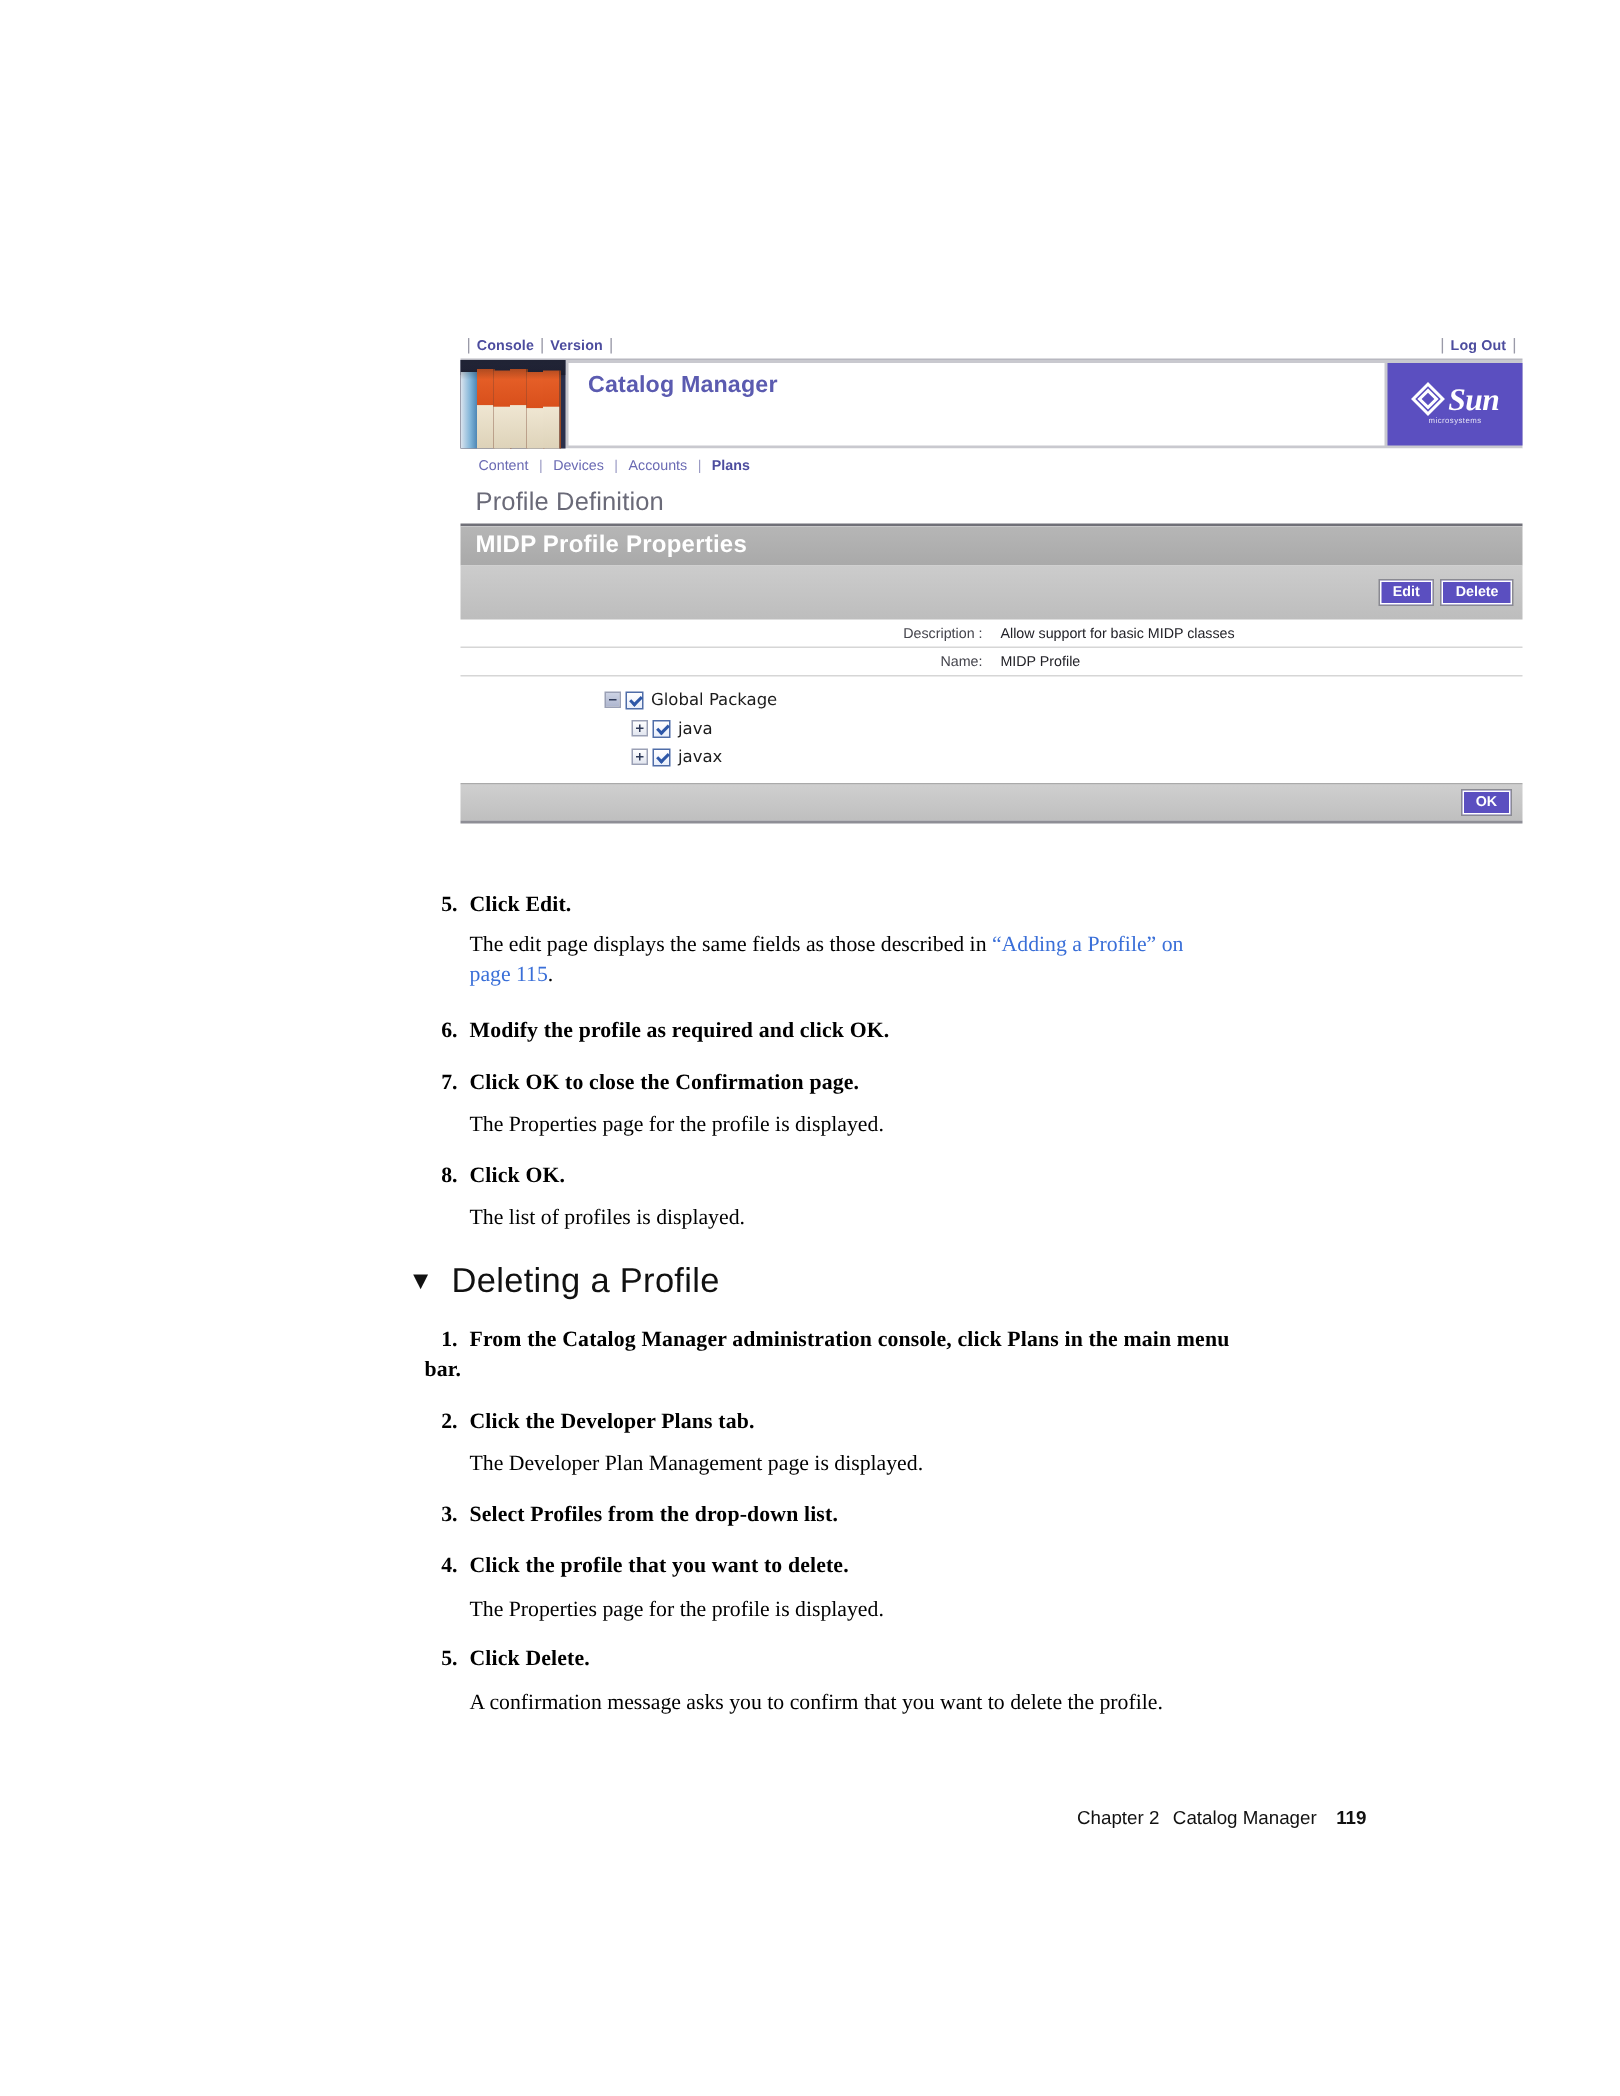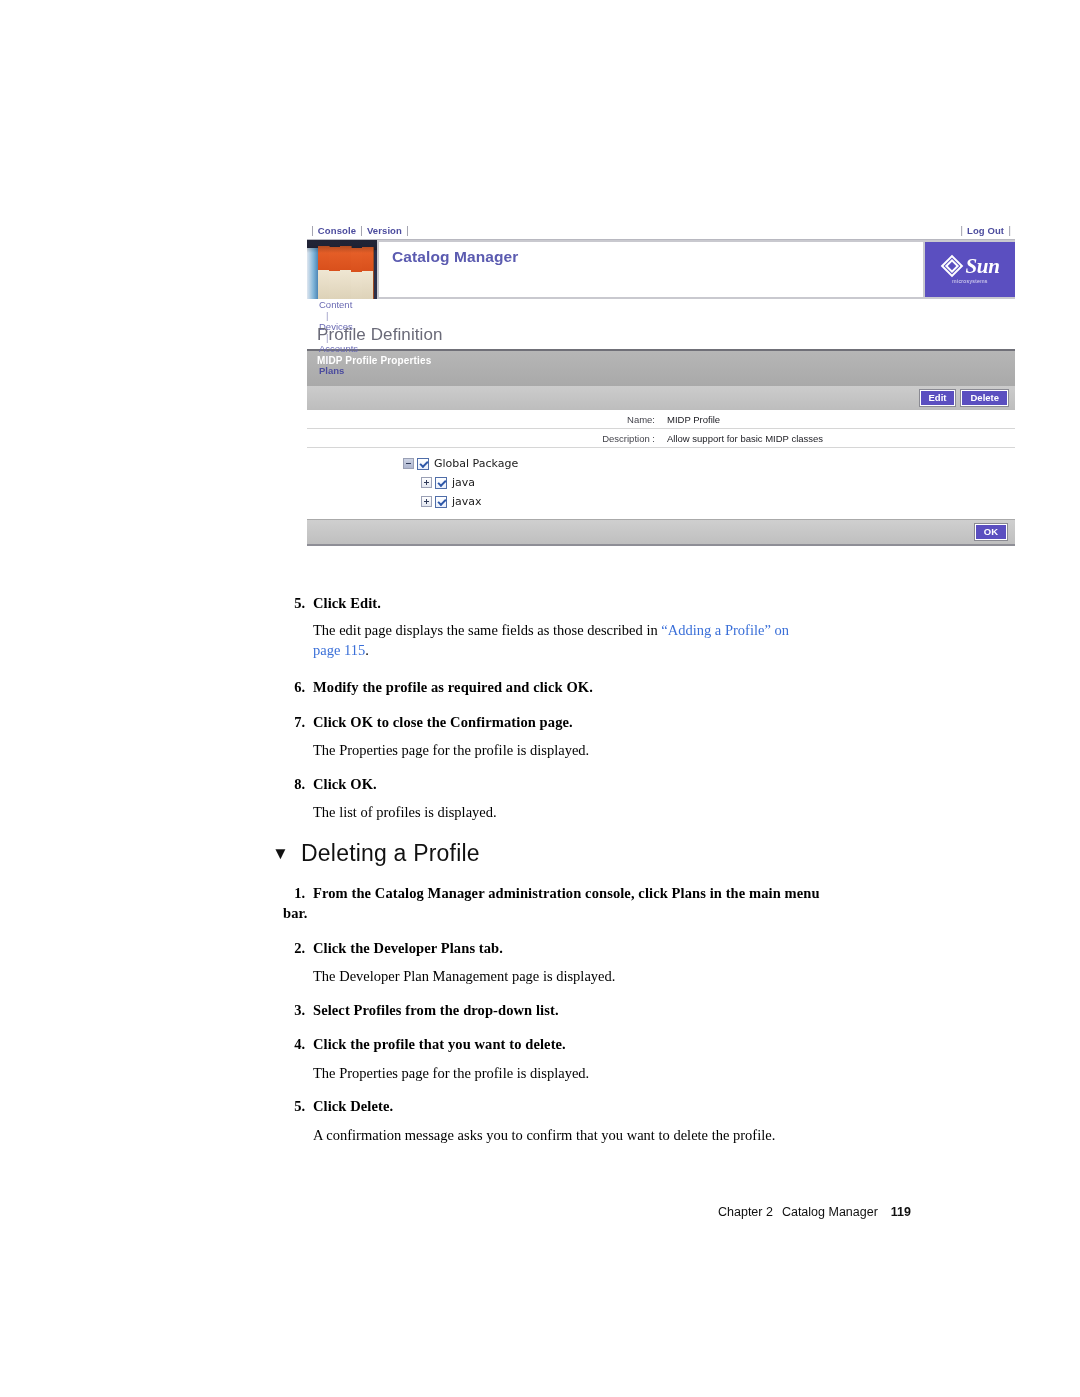--- a/index.html
+++ b/index.html
@@ -149,53 +149,52 @@
     font-size: 5.2px;
     letter-spacing: .3px;
     text-align: center;
     margin-top: 1px;
   }
 
   
   .mod-tabs {
     height: 22px;
     display: flex;
-    align-items: flex-start;
+    align-items: center;
     padding-left: 12px;
     font-size: 9.5px;
     background: #ffffff;
-    flex-direction: column;
   }
   .mod-tab { color: #6a6ab3; white-space: nowrap; }
   .mod-tab.active { font-weight: bold; color: #4c4c9e; }
   .mod-sep { color: #9a9ac4; padding: 0 7px; }
 
   
   .page-heading {
     font-size: 17px;
     color: #6a6a78;
     font-family: "Liberation Sans", sans-serif;
     padding: 4px 0 4px 10px;
     border-bottom: 2px solid #707078;
     letter-spacing: .1px;
   }
 
   
   .panel { background: #ffffff; }
   .panel-title {
     background: linear-gradient(180deg,#b6b6b6 0%, #a9a9a9 100%);
     color: #ffffff;
-    font-size: 10px;
-    font-weight: bold;
-    padding: 4px 0 20px 10px;
+    font-size: 16px;
+    font-weight: bold;
+    padding: 4px 0 4px 10px;
     letter-spacing: .15px;
   }
   .panel-actions {
     background: linear-gradient(180deg,#cccccc 0%, #bdbdbd 100%);
-    height: 24px;
+    height: 36px;
     display: flex;
     align-items: center;
     justify-content: flex-end;
     padding-right: 7px;
     gap: 6px;
   }
   .btn {
     background: #5b4fc0;
     color: #ffffff;
     font-size: 9.5px;
@@ -417,26 +416,26 @@
 
   <div class="panel">
     <div class="panel-title">MIDP Profile Properties</div>
 
     <div class="panel-actions">
       <button class="btn">Edit</button>
       <button class="btn">Delete</button>
     </div>
 
     <div class="field-row">
+      <div class="field-label">Description :</div>
+      <div class="field-value">Allow support for basic MIDP classes</div>
+    </div>
+    <div class="field-row">
       <div class="field-label">Name:</div>
       <div class="field-value">MIDP Profile</div>
-    </div>
-    <div class="field-row">
-      <div class="field-label">Description :</div>
-      <div class="field-value">Allow support for basic MIDP classes</div>
     </div>
 
 
     <div class="tree">
       <div class="tree-node">
         <span class="toggle minus"></span>
         <span class="cbox"></span>
         <span class="tree-label">Global Package</span>
       </div>
       <div class="tree-node child">

